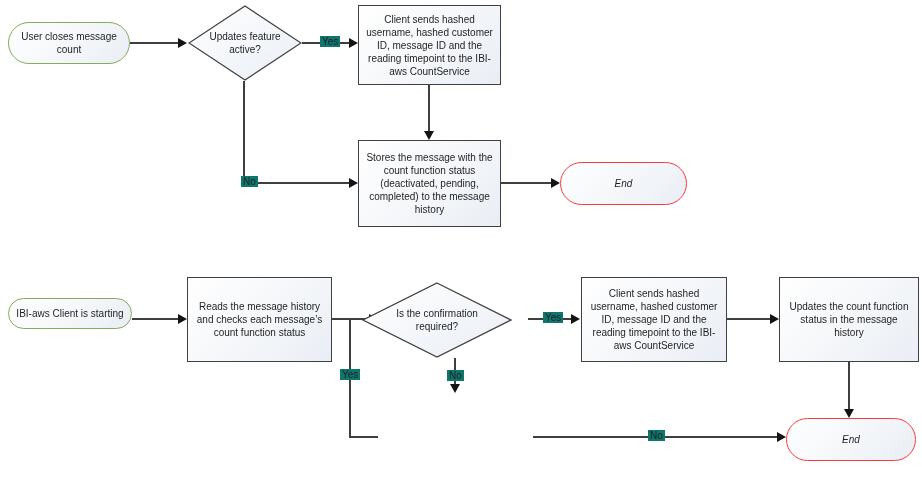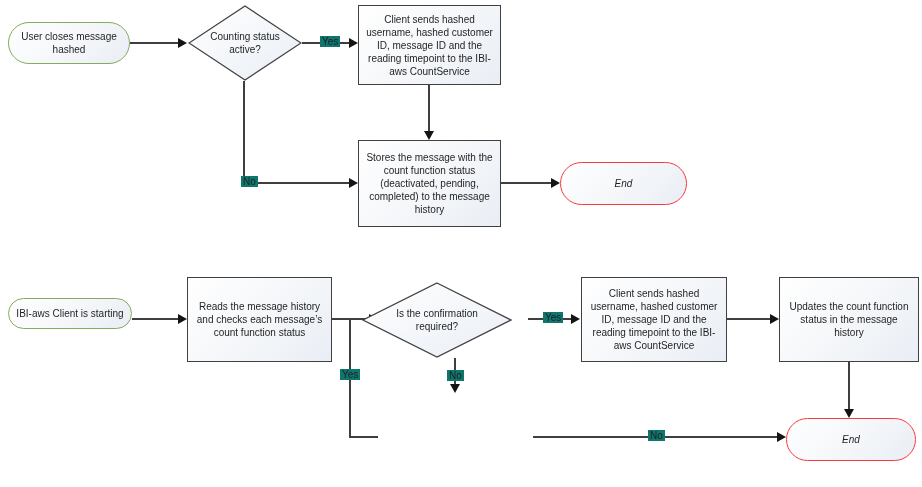--- a/index.html
+++ b/index.html
@@ -39,34 +39,34 @@
     position:absolute;font-size:10px;background:#0f766e;padding:0 2px;z-index:3;
     line-height:1.1;
   }
 </style>
 </head>
 <body>
 
 <div class="canvas">
 
   <div class="node stadium start" style="left:8px;top:22px;width:122px;height:42px;">
-    <span>User closes message hashed</span>
+    <span>User closes message count</span>
   </div>
 
   <div class="diamond-wrap" style="left:188px;top:5px;width:114px;height:76px;">
     <svg width="114" height="76" viewBox="0 0 114 76">
       <defs>
         <linearGradient id="gd1" x1="0" y1="0" x2="1" y2="1">
           <stop offset="0" stop-color="#ffffff"></stop>
             <stop offset="1" stop-color="#e9eef5"></stop>
         </linearGradient>
       </defs>
       <polygon points="57,1 113,38 57,75 1,38" fill="url(#gd1)" stroke="#404040" stroke-width="1.3"></polygon>
     </svg>
-    <div class="diamond-label">Counting status active?</div>
+    <div class="diamond-label">Updates feature active?</div>
   </div>
 
   <div class="node process" style="left:358px;top:5px;width:143px;height:80px;">
     <span>Client sends hashed username, hashed customer ID, message ID and the reading timepoint to the IBI-aws CountService</span>
   </div>
 
   <div class="node process" style="left:358px;top:140px;width:143px;height:87px;align-items:center;">
     <span>Stores the message with the count function status (deactivated, pending, completed) to the message history</span>
   </div>
 

